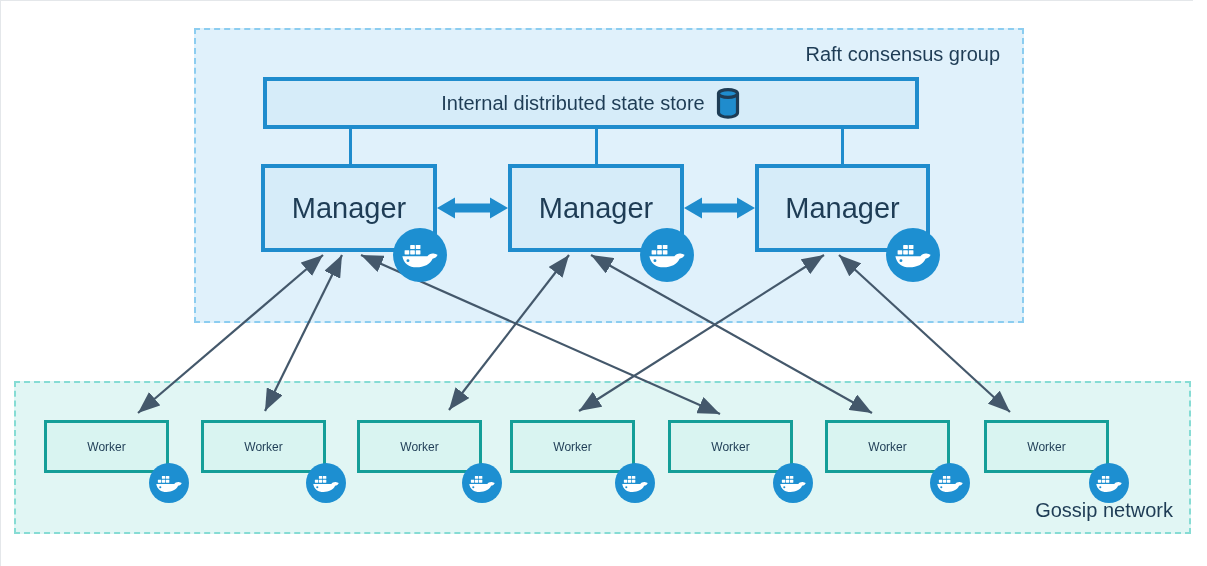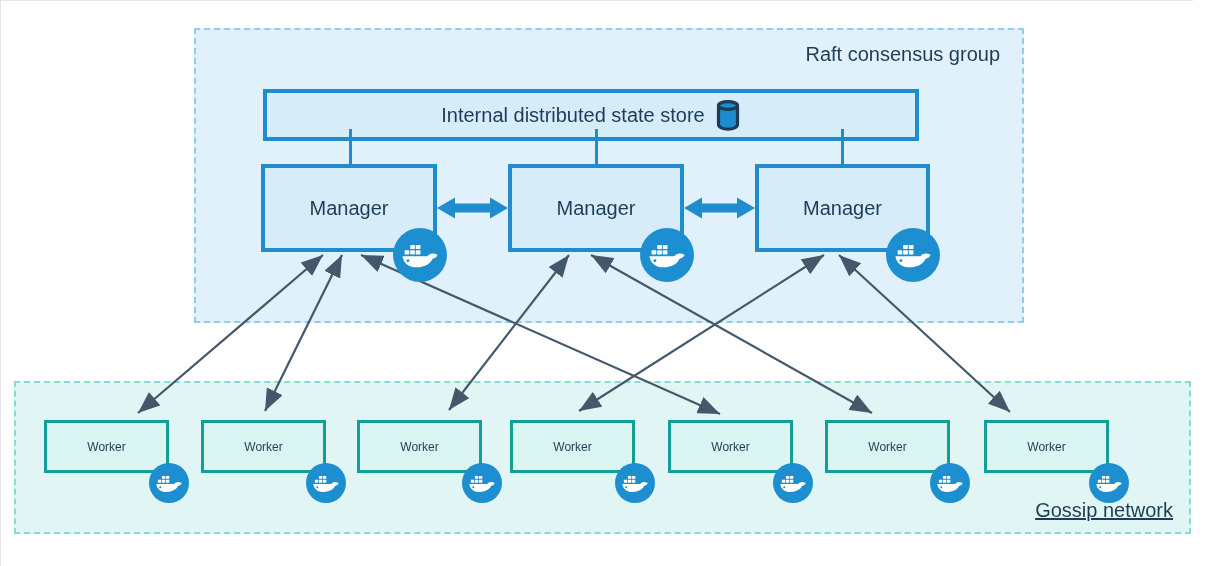--- a/index.html
+++ b/index.html
@@ -15,41 +15,41 @@
     background:var(--raft-fill,#e0f1fb);
     border:2px dashed var(--raft-dash,#8ccdf0);
   }
   .gossip-box{
     left:13px;top:380px;width:1177px;height:153px;
     background:var(--gossip-fill,#e1f6f4);
     border:2px dashed var(--gossip-dash,#86dcd4);
   }
   .group-label{position:absolute;font-size:20px;line-height:24px;color:var(--text-dark,#1e3c55);}
   .raft-label{top:12px;right:22px;}
-  .gossip-label{bottom:10px;right:16px;text-decoration:underline;}
+  .gossip-label{bottom:10px;right:16px;}
 
   
   .node{position:absolute;box-sizing:border-box;display:flex;align-items:center;justify-content:center;}
   .store-box{
-    left:262px;top:88px;width:656px;height:52px;
+    left:262px;top:76px;width:656px;height:52px;
     background:var(--manager-fill,#d6ecf9);
     border:4px solid var(--docker-blue,#1f8ccd);
     gap:10px;
   }
   .store-label{font-size:20px;}
   .db-icon{width:26px;height:32px;display:block;}
   .db-body{fill:var(--docker-blue,#1f8ccd);stroke:var(--text-dark,#1e3c55);stroke-width:3.2px;}
   .db-top{fill:var(--docker-blue,#1f8ccd);stroke:var(--text-dark,#1e3c55);stroke-width:3.2px;}
 
   .manager{
     top:163px;height:88px;
     background:var(--manager-fill,#d6ecf9);
     border:4px solid var(--docker-blue,#1f8ccd);
   }
-  .manager-label{font-size:20px;}
+  .manager-label{font-size:29px;}
   .worker{
     top:419px;height:53px;width:125px;
     background:var(--worker-fill,#d9f4f1);
     border:3px solid var(--worker-border,#149e98);
   }
   .worker-label{font-size:12px;}
 
   
   .connector{position:absolute;top:128px;height:35px;width:3px;background:var(--docker-blue,#1f8ccd);}
 

